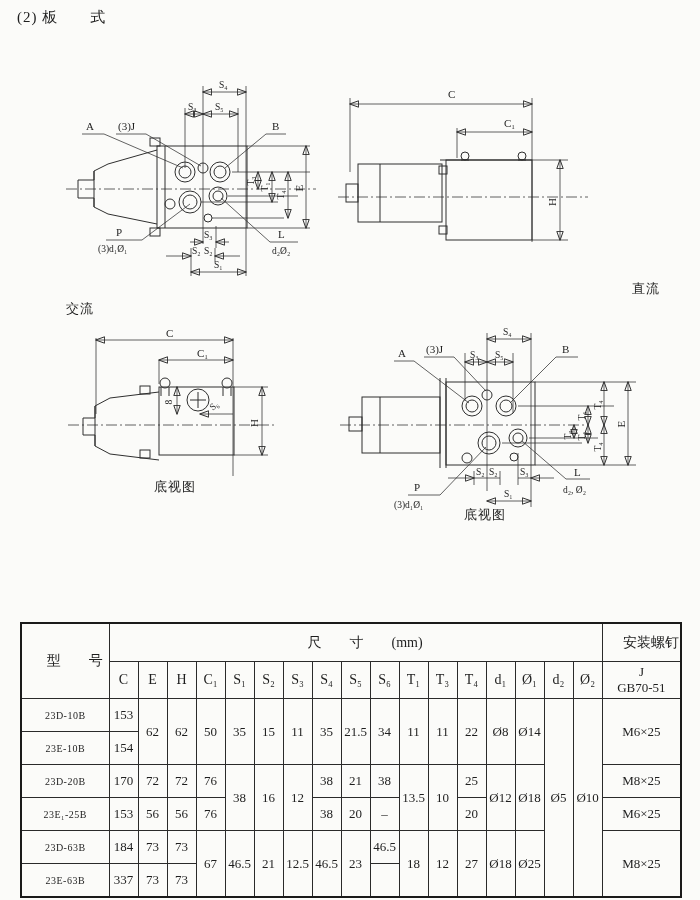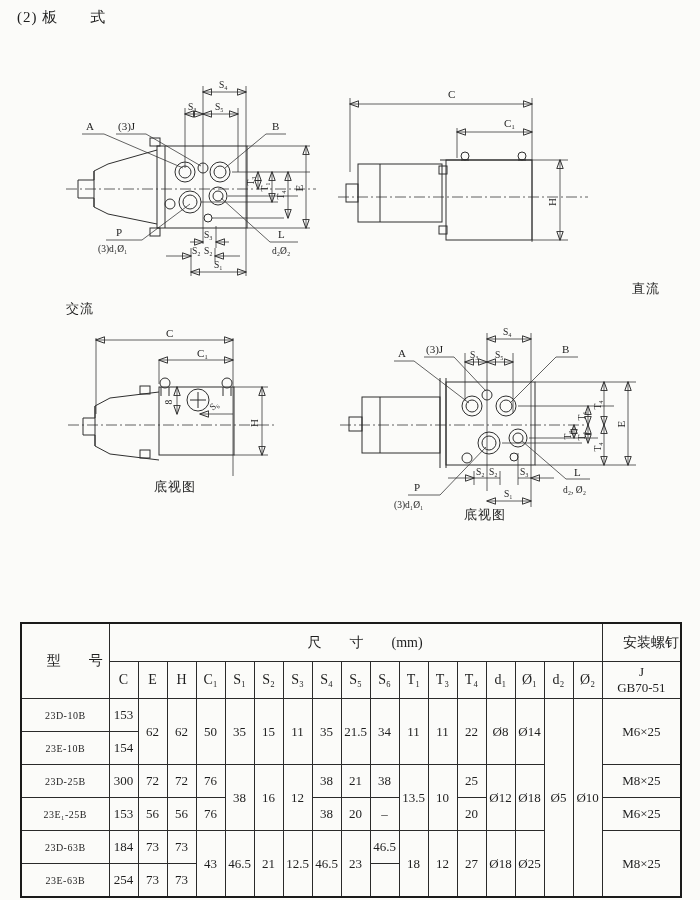--- a/index.html
+++ b/index.html
@@ -347,22 +347,22 @@
       <td rowspan="2">Ø14</td>
       <td rowspan="6">Ø5</td>
       <td rowspan="6">Ø10</td>
       <td rowspan="2">M6×25</td>
     </tr>
     <tr class="b">
       <td class="model">23E-10B</td>
       <td>154</td>
     </tr>
     <tr class="b">
-      <td class="model">23D-25B</td>
-      <td>300</td>
+      <td class="model">23D-20B</td>
+      <td>170</td>
       <td>72</td>
       <td>72</td>
       <td>76</td>
       <td rowspan="2">38</td>
       <td rowspan="2">16</td>
       <td rowspan="2">12</td>
       <td>38</td>
       <td>21</td>
       <td>38</td>
       <td rowspan="2">13.5</td>
@@ -382,37 +382,37 @@
       <td>20</td>
       <td>–</td>
       <td>20</td>
       <td>M6×25</td>
     </tr>
     <tr class="b">
       <td class="model">23D-63B</td>
       <td>184</td>
       <td>73</td>
       <td>73</td>
-      <td rowspan="2">43</td>
+      <td rowspan="2">67</td>
       <td rowspan="2">46.5</td>
       <td rowspan="2">21</td>
       <td rowspan="2">12.5</td>
       <td rowspan="2">46.5</td>
       <td rowspan="2">23</td>
       <td>46.5</td>
       <td rowspan="2">18</td>
       <td rowspan="2">12</td>
       <td rowspan="2">27</td>
       <td rowspan="2">Ø18</td>
       <td rowspan="2">Ø25</td>
       <td rowspan="2">M8×25</td>
     </tr>
     <tr class="b">
       <td class="model">23E-63B</td>
-      <td>254</td>
+      <td>337</td>
       <td>73</td>
       <td>73</td>
       <td></td>
     </tr>
   </tbody>
     </table>
 
 </div>
 
 </body></html>

